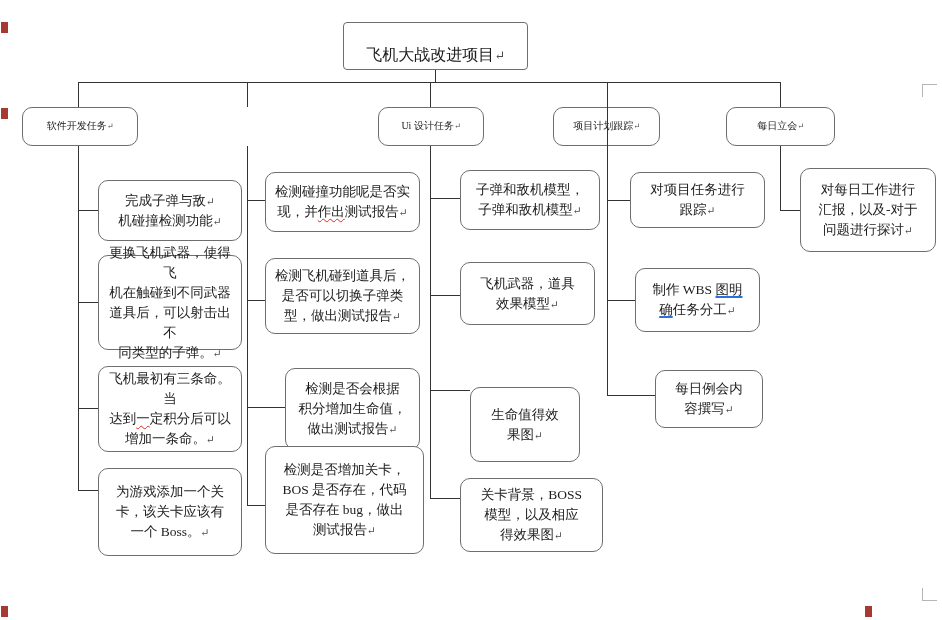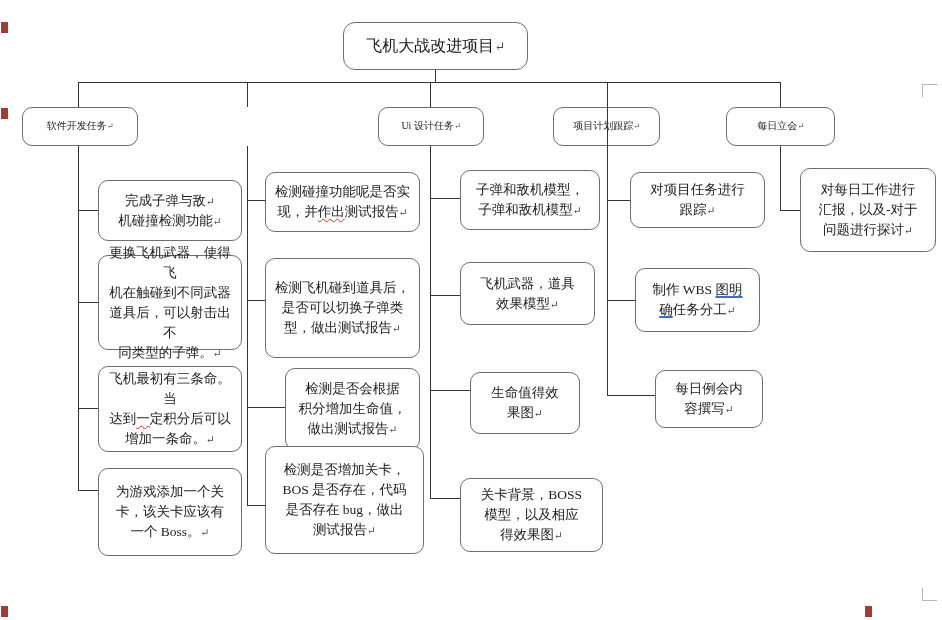--- a/index.html
+++ b/index.html
@@ -12,21 +12,21 @@
   .ln{position:absolute;background:var(--line_dark,#333);z-index:1;}
   .ln.h{height:1px;}
   .ln.v{width:1px;}
   .ln.over{z-index:6;}
   .box{
     position:absolute;z-index:2;background:#fff;box-sizing:border-box;
     border:1.5px solid var(--border_gray,#6e6e6e);border-radius:10px;
     display:flex;flex-direction:column;align-items:center;justify-content:center;
     text-align:center;font-size:13.5px;line-height:20px;padding:2px 4px;
   }
-  .box.root{font-size:16px;line-height:22px;border-radius:12px;}
+  .box.root{font-size:16px;line-height:22px;border-radius:4px;justify-content:flex-end;}
   .box.lvl2{font-size:10px;}
   span.ret{color:var(--ret_gray,#4a4a4a);font-size:0.8em;}
   span.sp{
     text-decoration-line:underline;text-decoration-style:wavy;
     text-decoration-color:var(--wavy_red,#e02b20);
     text-decoration-thickness:1px;text-underline-offset:2px;
   }
   span.ub{
     text-decoration-line:underline;text-decoration-style:solid;
     text-decoration-color:var(--underline_blue,#2e6fdf);
@@ -110,21 +110,21 @@
   <div class="box" style="left:98px;top:468px;width:144px;height:88px">
       <div><span>为游戏添加一个关</span></div>
       <div><span>卡，该关卡应该有</span></div>
       <div><span>一个 Boss。</span><span class="ret">↵</span></div>
     </div>
 
   <div class="box" style="left:265px;top:172px;width:155px;height:60px">
       <div><span>检测碰撞功能呢是否实</span></div>
       <div><span>现，并</span><span class="sp">作出</span><span>测试报告</span><span class="ret">↵</span></div>
     </div>
-  <div class="box" style="left:265px;top:258px;width:155px;height:100px">
+  <div class="box" style="left:265px;top:258px;width:155px;height:76px">
       <div><span>检测飞机碰到道具后，</span></div>
       <div><span>是否可以切换子弹类</span></div>
       <div><span>型，做出测试报告</span><span class="ret">↵</span></div>
     </div>
   <div class="box" style="left:285px;top:368px;width:135px;height:82px">
       <div><span>检测是否会根据</span></div>
       <div><span>积分增加生命值，</span></div>
       <div><span>做出测试报告</span><span class="ret">↵</span></div>
     </div>
   <div class="box" style="left:265px;top:446px;width:159px;height:108px">
@@ -135,21 +135,21 @@
     </div>
 
   <div class="box" style="left:460px;top:170px;width:140px;height:60px">
       <div><span>子弹和敌机模型，</span></div>
       <div><span>子弹和敌机模型</span><span class="ret">↵</span></div>
     </div>
   <div class="box" style="left:460px;top:262px;width:135px;height:63px">
       <div><span>飞机武器，道具</span></div>
       <div><span>效果模型</span><span class="ret">↵</span></div>
     </div>
-  <div class="box" style="left:470px;top:372px;width:110px;height:62px">
+  <div class="box" style="left:470px;top:387px;width:110px;height:75px">
       <div><span>生命值得效</span></div>
       <div><span>果图</span><span class="ret">↵</span></div>
     </div>
   <div class="box" style="left:460px;top:478px;width:143px;height:74px">
       <div><span>关卡背景，BOSS</span></div>
       <div><span>模型，以及相应</span></div>
       <div><span>得效果图</span><span class="ret">↵</span></div>
     </div>
 
   <div class="box" style="left:630px;top:172px;width:135px;height:56px">

